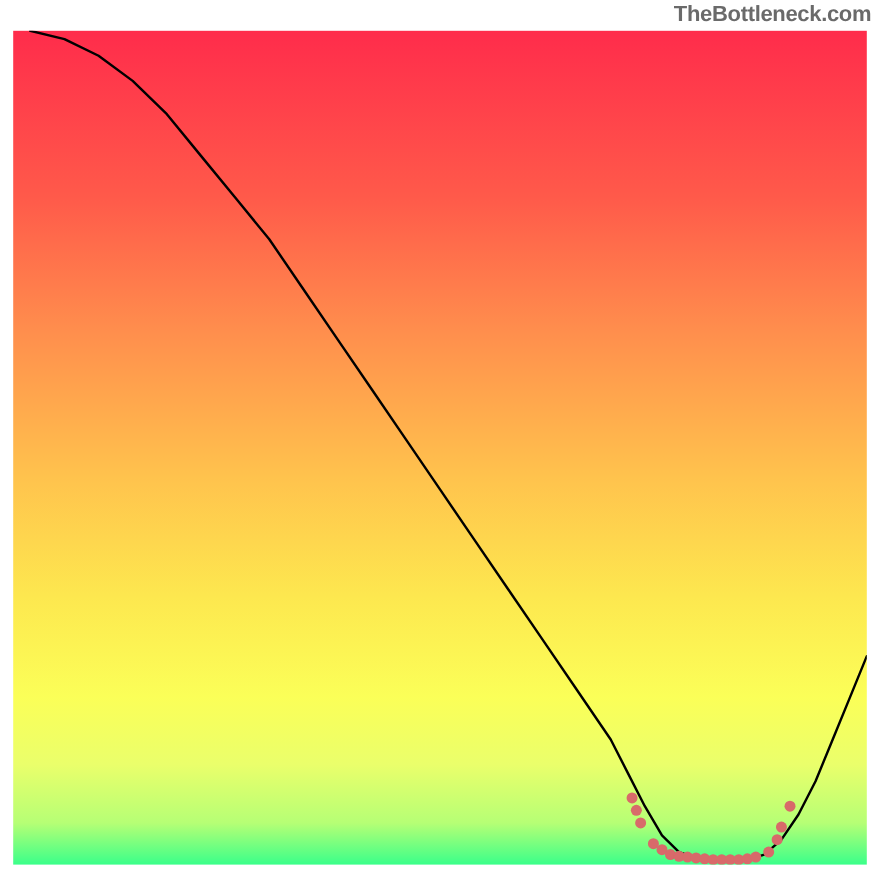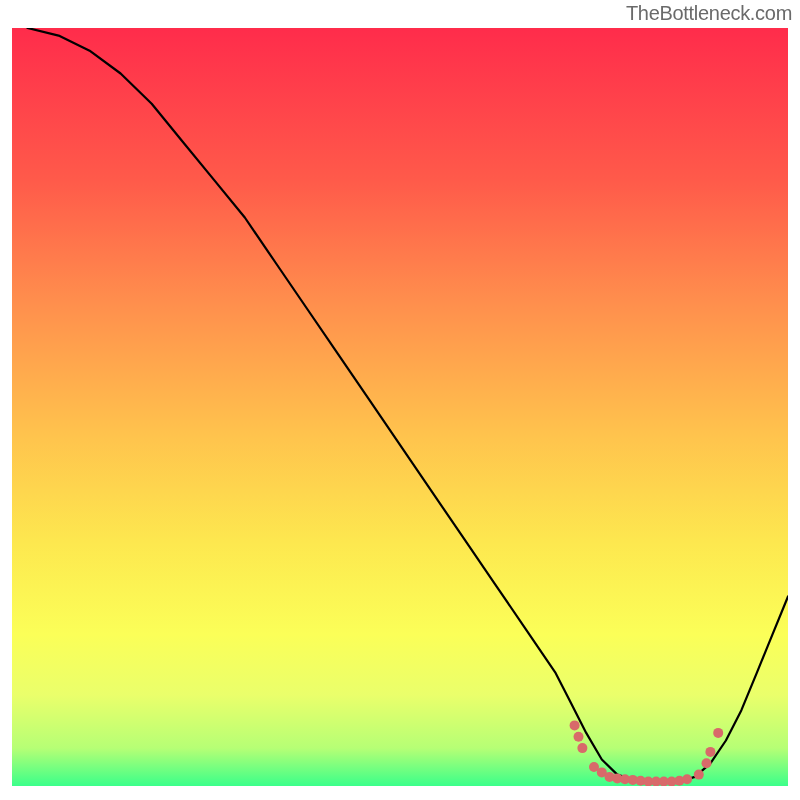--- a/index.html
+++ b/index.html
@@ -9,21 +9,21 @@
     background: #fff;
     position: relative;
     font-family: Arial, sans-serif;
   }
   .watermark {
     position: absolute;
     top: 2px;
     right: 8px;
     font-size: 20px;
     color: #6a6a6a;
-    font-weight: normal;
+    font-weight: bold;
     letter-spacing: -0.3px;
   }
   .chart-area {
     position: absolute;
     left: 12px;
     top: 28px;
     width: 776px;
     height: 758px;
     background: linear-gradient(to bottom,
       #ff2c4b 0%,

